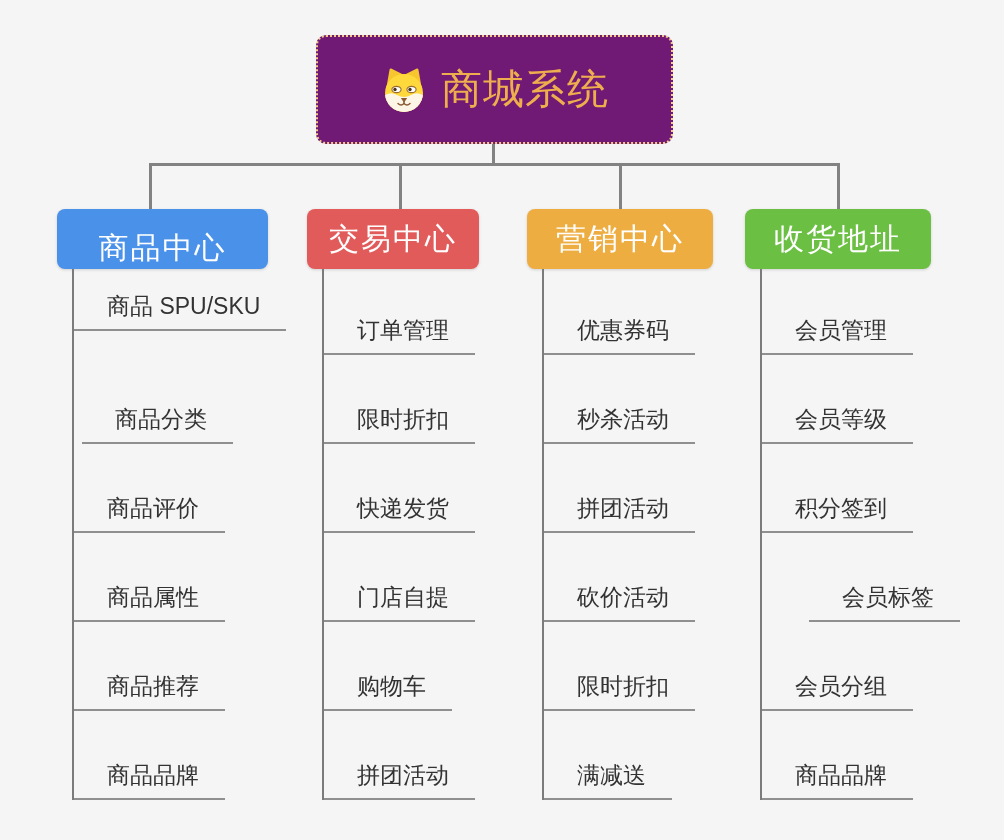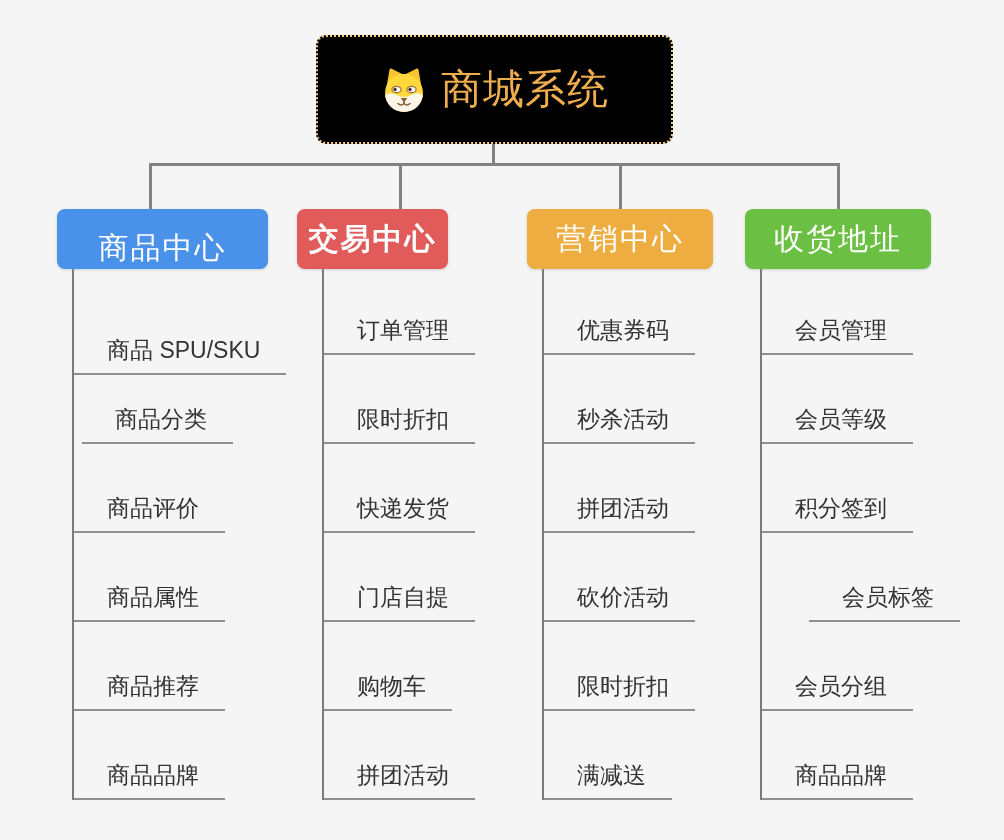--- a/index.html
+++ b/index.html
@@ -89,21 +89,21 @@
 
   <div class="conn stem" style="background: rgb(130, 130, 130);"></div>
   <div class="conn hbar" style="background: rgb(130, 130, 130);"></div>
   <div id="drops">
       <div class="conn drop" style="left: 149px; background: rgb(130, 130, 130);"></div>
       <div class="conn drop" style="left: 398.5px; background: rgb(130, 130, 130);"></div>
       <div class="conn drop" style="left: 618.5px; background: rgb(130, 130, 130);"></div>
       <div class="conn drop" style="left: 836.5px; background: rgb(130, 130, 130);"></div>
     </div>
 
-  <div class="root-node" style="border-color: rgb(242, 203, 132); background: #000000;">
+  <div class="root-node" style="border-color: rgb(242, 203, 132); background: #701a75;">
     <svg class="dog-icon" viewBox="0 0 48 48" aria-hidden="true">
       <defs>
         <clipPath id="headClip">
             <circle cx="24" cy="27" r="19"></circle>
           </clipPath>
       </defs>
 
       <path d="M8 21 L11 4 L23 10 Z" fill="#F7C52E" stroke="#F7C52E" stroke-width="3" stroke-linejoin="round"></path>
       <path d="M40 21 L37 4 L25 10 Z" fill="#F7C52E" stroke="#F7C52E" stroke-width="3" stroke-linejoin="round"></path>
 
@@ -121,28 +121,28 @@
       <path d="M18 37.5 Q21 40.5 24 37.5 Q27 40.5 30 37.5" stroke="#8A5A33" stroke-width="1.5" fill="none" stroke-linecap="round"></path>
     </svg>
     <span class="root-title" style="color: rgb(239, 174, 78);">商城系统</span>
   </div>
 
   <div id="branches">
       <div class="branch-node" style="left: 57px; width: 211px; background: rgb(74, 145, 233); align-items: flex-end;">
         <span>商品中心</span>
       </div>
       <div class="child-column" style="left: 72px;">
-        <div class="child-topic" style="bottom: 425px;">商品 SPU/SKU</div>
+        <div class="child-topic" style="bottom: 469px;">商品 SPU/SKU</div>
         <div class="child-topic" style="bottom: 356px; margin-left: 8px;">商品分类</div>
         <div class="child-topic" style="bottom: 267px;">商品评价</div>
         <div class="child-topic" style="bottom: 178px;">商品属性</div>
         <div class="child-topic" style="bottom: 89px;">商品推荐</div>
         <div class="child-topic" style="bottom: 0px;">商品品牌</div>
       </div>
-      <div class="branch-node" style="left: 297px; width: 151px; background: rgb(226, 91, 91); font-weight: bold;">
+      <div class="branch-node" style="left: 307px; width: 172px; background: rgb(226, 91, 91);">
         <span>交易中心</span>
       </div>
       <div class="child-column" style="left: 322px;">
         <div class="child-topic" style="bottom: 445px;">订单管理</div>
         <div class="child-topic" style="bottom: 356px;">限时折扣</div>
         <div class="child-topic" style="bottom: 267px;">快递发货</div>
         <div class="child-topic" style="bottom: 178px;">门店自提</div>
         <div class="child-topic" style="bottom: 89px;">购物车</div>
         <div class="child-topic" style="bottom: 0px;">拼团活动</div>
       </div>

